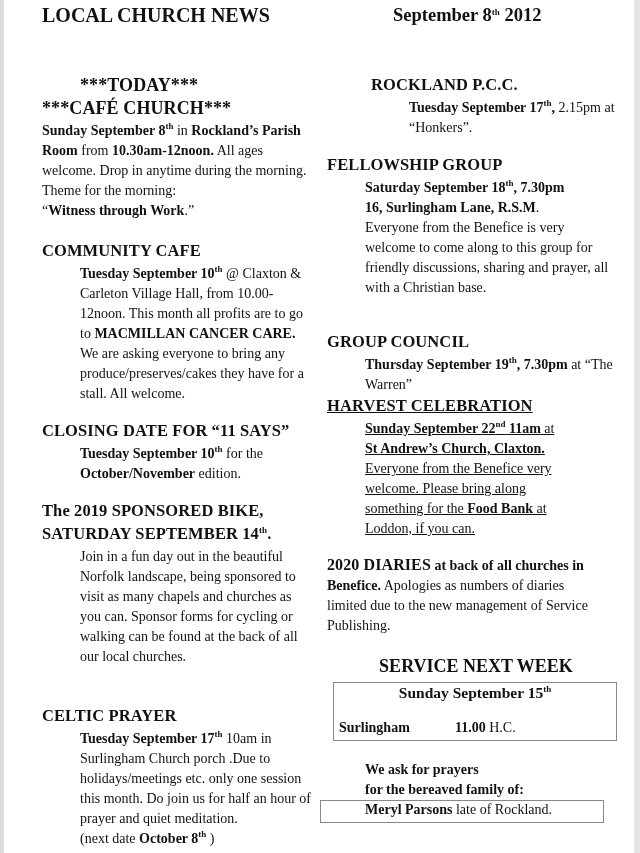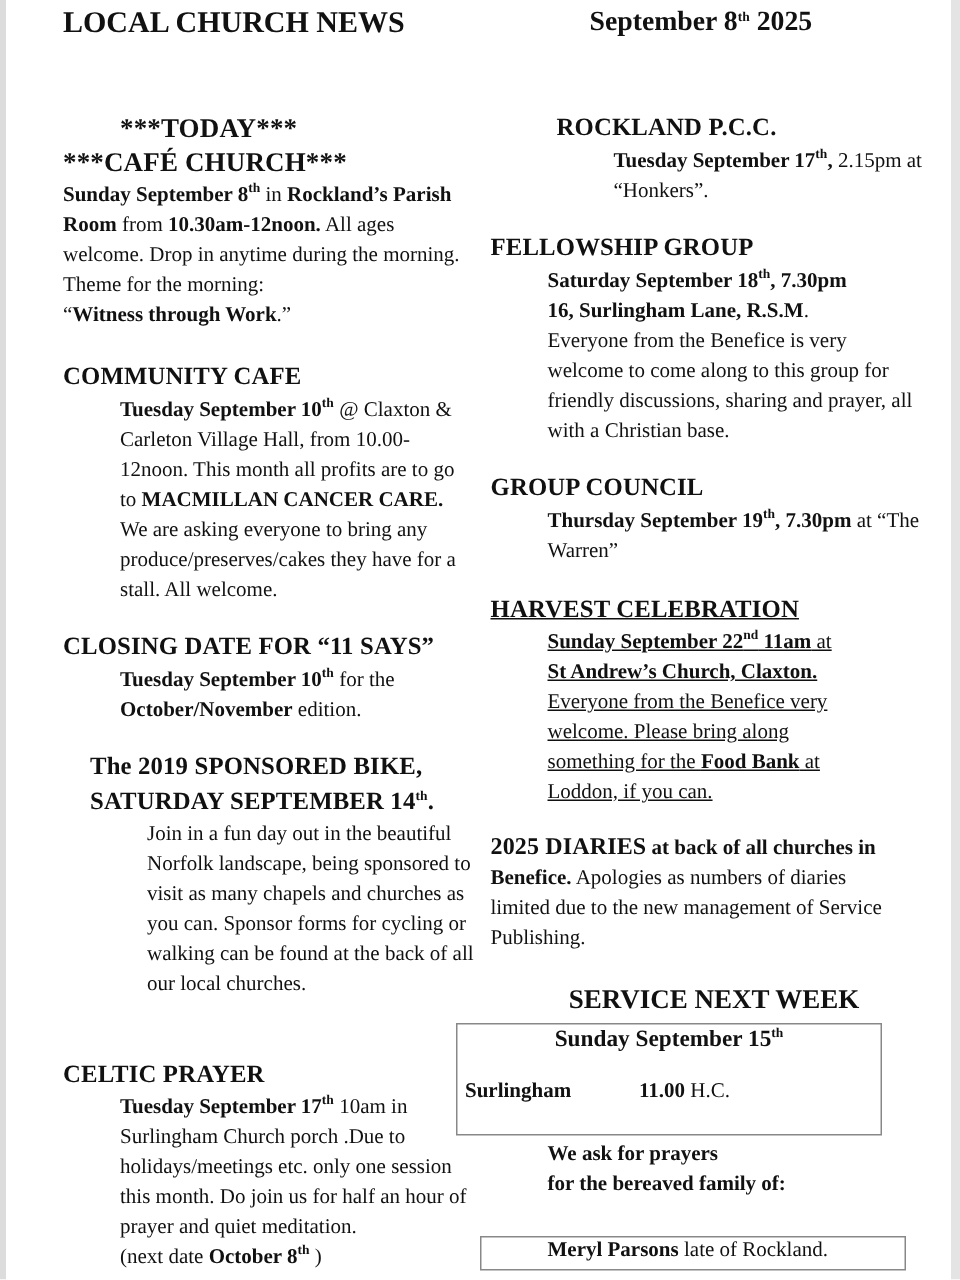--- a/index.html
+++ b/index.html
@@ -19,83 +19,83 @@
     sup { font-size:9px; line-height:0; vertical-align:6px; }
     .box { position:absolute; border:1px solid #888; box-sizing:border-box; }
   </style>
 </head>
 <body>
 
 <div class="edge-left" data-name="page-edge-left"></div>
 <div class="edge-right" data-name="page-edge-right"></div>
 
 <div class="abs title" style="left:42px; top:4px;" data-name="newsletter-title">LOCAL CHURCH NEWS</div>
-<div class="abs title" style="left:393px; top:5px; font-size:18.5px;" data-name="newsletter-date"><span>September 8</span><sup>th</sup><span> 2025</span></div>
+<div class="abs title" style="left:393px; top:5px; font-size:18.5px;" data-name="newsletter-date"><span>September 8</span><sup>th</sup><span> 2012</span></div>
 
 <div class="abs" style="left:42px; top:74px; width:265px;" data-name="today-cafe-church-section">
   <div class="h" style="font-size:18px; padding-left:38px; line-height:22px;" data-name="today-heading">***TODAY***</div>
   <div class="h" style="font-size:18px; line-height:24px;" data-name="cafe-church-heading">***CAFÉ CHURCH***</div>
   <div class="p" style="margin-top:1px;" data-name="cafe-church-text"><b>Sunday September 8</b><sup style="font-weight:bold">th</sup><span> in </span><b>Rockland’s Parish Room</b><span> from </span><b>10.30am-12noon.</b><span> All ages welcome. Drop in anytime during the morning. Theme for the morning:</span><br><span> “</span><b>Witness through Work</b><span>.”</span></div>
 </div>
 
 <div class="abs" style="left:42px; top:241px; width:270px;" data-name="community-cafe-section">
   <div class="h" data-name="community-cafe-heading">COMMUNITY CAFE</div>
   <div class="p" style="padding-left:38px; margin-top:3px;" data-name="community-cafe-text"><b>Tuesday September 10</b><sup style="font-weight:bold">th</sup><span> @ Claxton &amp; Carleton Village Hall, from 10.00-12noon. This month all profits are to go to </span><b>MACMILLAN CANCER CARE.</b><span> We are asking everyone to bring any produce/preserves/cakes they have for a stall. All welcome.</span></div>
 </div>
 
 <div class="abs" style="left:42px; top:421px; width:270px;" data-name="closing-date-section">
   <div class="h" data-name="closing-date-heading">CLOSING DATE FOR “11 SAYS”</div>
   <div class="p" style="padding-left:38px; margin-top:3px;" data-name="closing-date-text"><b>Tuesday September 10</b><sup style="font-weight:bold">th</sup><span> for the </span><b>October/November</b><span> edition.</span></div>
 </div>
 
-<div class="abs" style="left:60px; top:499px; width:272px;" data-name="sponsored-walk-section">
+<div class="abs" style="left:42px; top:499px; width:272px;" data-name="sponsored-walk-section">
   <div class="h" style="line-height:23px;" data-name="sponsored-heading-line1">The 2019  SPONSORED BIKE,</div>
   <div class="h" style="line-height:23px;" data-name="sponsored-heading-line3"><span>SATURDAY SEPTEMBER 14</span><sup>th</sup><span>.</span></div>
   <div class="p" style="padding-left:38px; margin-top:2px;" data-name="sponsored-text">Join in a fun day out in the beautiful Norfolk landscape, being sponsored to visit as many chapels and churches as you can.  Sponsor forms for cycling or walking  can be found at the back of all our local churches.</div>
 </div>
 
 <div class="abs" style="left:42px; top:706px; width:276px;" data-name="celtic-prayer-section">
   <div class="h" data-name="celtic-prayer-heading">CELTIC PRAYER</div>
   <div class="p" style="padding-left:38px; margin-top:3px;" data-name="celtic-prayer-text"><b>Tuesday September 17</b><sup style="font-weight:bold">th</sup><span> 10am in Surlingham Church porch .Due to holidays/meetings etc. only one session this month. Do join us for half an hour of prayer and quiet meditation.</span><br><span>(next date </span><b>October 8</b><sup style="font-weight:bold">th</sup><span> )</span></div>
 </div>
 
 <div class="abs" style="left:327px; top:75px; width:290px;margin-left:44px;" data-name="rockland-pcc-section">
   <div class="h" data-name="rockland-pcc-heading">ROCKLAND P.C.C.</div>
   <div class="p" style="padding-left:38px; margin-top:3px; width:245px;" data-name="rockland-pcc-text"><b>Tuesday September 17</b><sup style="font-weight:bold">th</sup><b>,</b><span> 2.15pm at “Honkers”.</span></div>
 </div>
 
 <div class="abs" style="left:327px; top:155px; width:290px;" data-name="fellowship-group-section">
   <div class="h" data-name="fellowship-heading">FELLOWSHIP GROUP</div>
   <div class="p" style="padding-left:38px; margin-top:3px; width:245px;" data-name="fellowship-text"><b>Saturday September 18</b><sup style="font-weight:bold">th</sup><b>, 7.30pm</b><br><b>16, Surlingham Lane, R.S.M</b><span>.</span><br><span>Everyone from the Benefice is very welcome to come along to this group for friendly discussions, sharing and prayer, all with a Christian base.</span></div>
 </div>
 
-<div class="abs" style="left:327px; top:315px; width:290px;" data-name="group-council-section">
+<div class="abs" style="left:327px; top:332px; width:290px;" data-name="group-council-section">
   <div class="h" data-name="group-council-heading">GROUP COUNCIL</div>
   <div class="p" style="padding-left:38px; margin-top:3px; width:250px;" data-name="group-council-text"><b>Thursday September 19</b><sup style="font-weight:bold">th</sup><b>, 7.30pm</b><span> at “The Warren”</span></div>
 </div>
 
 <div class="abs" style="left:327px; top:396px; width:290px;text-decoration:underline;" data-name="harvest-celebration-section">
   <div class="h" data-name="harvest-heading">HARVEST CELEBRATION</div>
   <div class="p" style="padding-left:38px; margin-top:3px; width:220px;" data-name="harvest-text"><b>Sunday September 22</b><sup style="font-weight:bold">nd</sup><b> 11am</b><span> at</span><br><b>St Andrew’s Church, Claxton.</b><br><span>Everyone from the Benefice very welcome. Please bring along something for the </span><b>Food Bank</b><span> at Loddon, if you can.</span></div>
 </div>
 
 <div class="abs" style="left:327px; top:555px; width:280px;" data-name="diaries-section">
-  <div class="p" data-name="diaries-text"><b class="h" style="font-size:16px">2025 DIARIES</b><b> at back of all churches in Benefice.</b><span> Apologies as numbers of diaries limited due to the new management of Service Publishing.</span></div>
+  <div class="p" data-name="diaries-text"><b class="h" style="font-size:16px">2020 DIARIES</b><b> at back of all churches in Benefice.</b><span> Apologies as numbers of diaries limited due to the new management of Service Publishing.</span></div>
 </div>
 
 <div class="abs" style="left:320px; top:656px; width:312px; text-align:center;" data-name="service-next-week-heading">SERVICE NEXT WEEK</div>
 <style>[data-name="service-next-week-heading"]{font-weight:bold;font-size:18px;}</style>
 
-<div class="box" style="left:304px; top:682px; width:284px; height:75px;" data-name="service-box">
+<div class="box" style="left:333px; top:682px; width:284px; height:59px;" data-name="service-box">
   <div style="text-align:center; font-weight:bold; font-size:15.5px; margin-top:1px;" data-name="service-date"><span>Sunday September 15</span><sup>th</sup></div>
   <div style="position:absolute; left:5px; top:37px; font-size:14px; white-space:nowrap;" data-name="service-row">
     <b data-name="service-place">Surlingham</b>
     <span style="position:absolute; left:116px; white-space:nowrap;" data-name="service-time"><b>11.00</b><span> H.C.</span></span>
   </div>
 </div>
 
 <div class="abs" style="left:365px; top:760px; font-weight:bold; font-size:14px; line-height:20px;" data-name="prayers-request">
   <div>We ask for prayers</div>
   <div>for the bereaved family of:</div>
 </div>
-<div class="box" style="left:320px; top:824px; width:284px; height:23px;" data-name="prayers-name-box">
+<div class="box" style="left:320px; top:800px; width:284px; height:23px;" data-name="prayers-name-box">
   <div style="position:absolute; left:44px; top:1px; font-size:14px; white-space:nowrap;" data-name="prayers-name"><b>Meryl Parsons</b><span> late of Rockland.</span></div>
 </div>
 
 </body></html>

